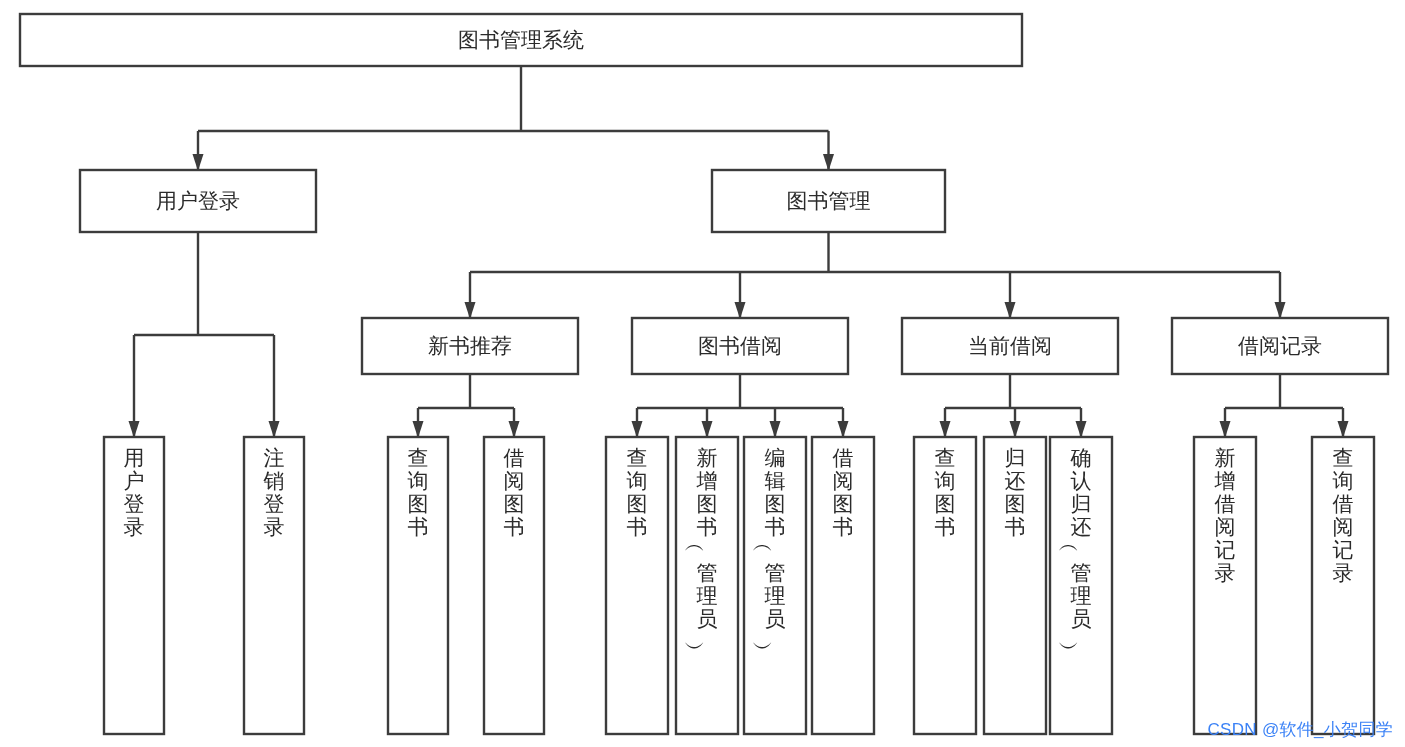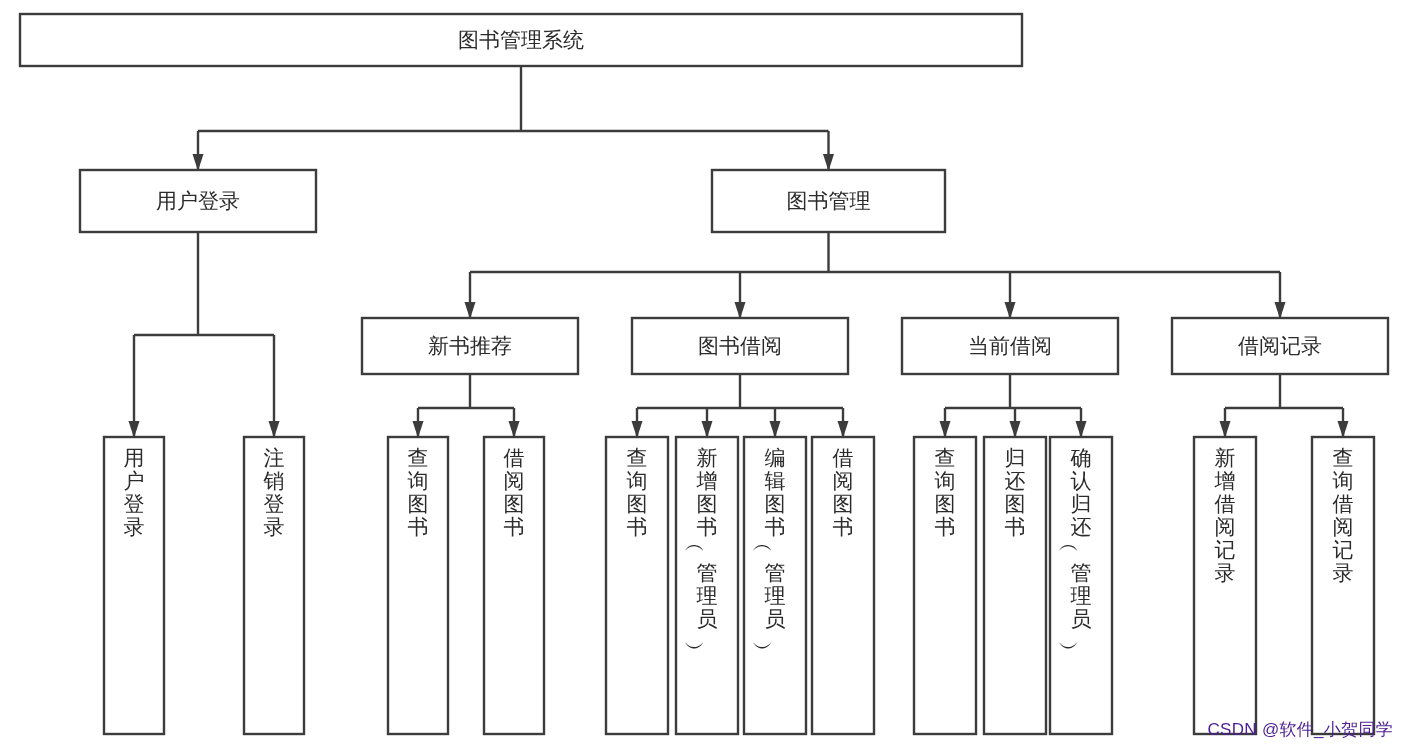--- a/index.html
+++ b/index.html
@@ -56,21 +56,21 @@
     font-size: 21px;
     fill: #2b2b2b;
     text-anchor: middle;
   }
   .watermark-text {
     position: absolute;
     right: 12px;
     bottom: 6px;
     font-family: "Liberation Sans", "DejaVu Sans", sans-serif;
     font-size: 17px;
-    color: #4c1d95;
+    color: #3b82f6;
     white-space: nowrap;
     letter-spacing: 0.3px;
     user-select: none;
   }
 </style>
 </head>
 <body>
 
 <div id="diagram-root">
 

